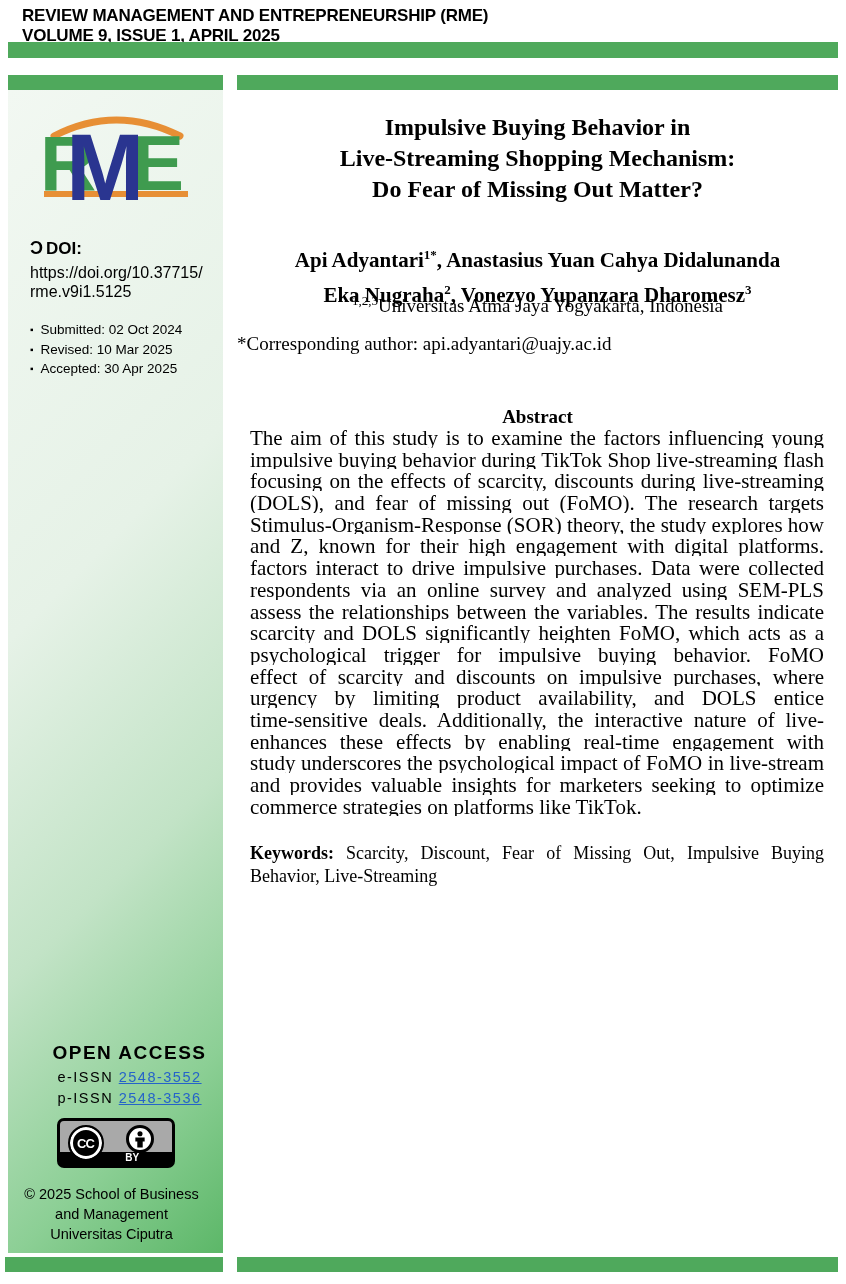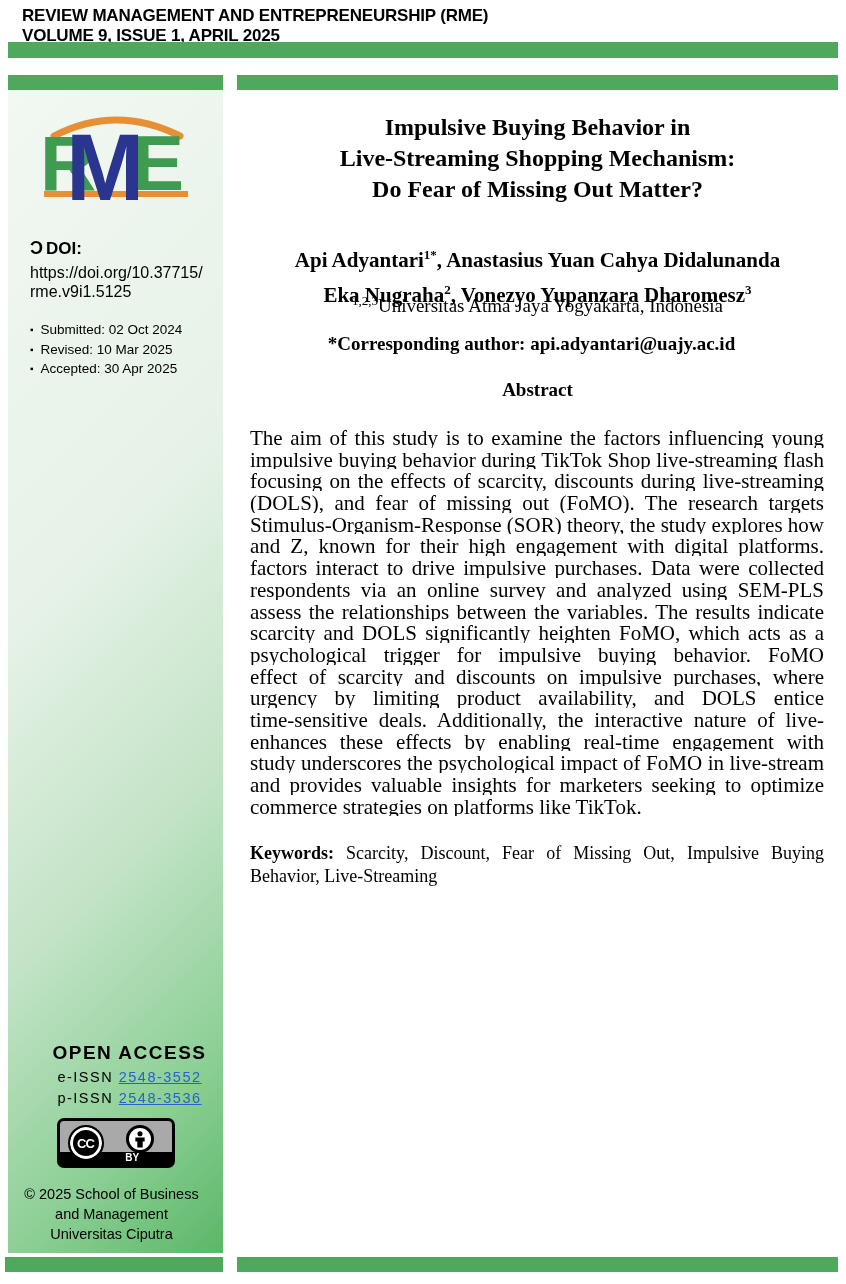--- a/index.html
+++ b/index.html
@@ -48,22 +48,22 @@
   .cc-strip span { position:absolute; left:65%; transform:translateX(-50%); top:0; color:#fff; font-size:10px; font-weight:bold; }
 
   .copyright { position:absolute; top:1094px; left:0; right:8px; text-align:center; font-size:14.5px; line-height:20px; }
 
   
   .main { position:absolute; left:237px; top:90px; width:601px; font-family:"Liberation Serif", serif; }
   .title { position:absolute; top:22px; left:0; right:0; text-align:center; font-weight:bold; font-size:24px; line-height:31px; }
   .authors { position:absolute; top:150px; left:0; right:0; text-align:center; font-weight:bold; font-size:21px; line-height:30px; }
   .authors sup, .affiliation sup { font-size:13px; }
   .affiliation { position:absolute; top:203px; left:0; right:0; text-align:center; font-size:19px; }
-  .corresponding { position:absolute; top:243px; left:0; right:12px; text-align:center; font-size:19px;font-weight:bold; }
-  .abstract-h { position:absolute; top:289px; left:0; right:0; text-align:center; font-weight:bold; font-size:19px; }
+  .corresponding { position:absolute; top:243px; left:0; right:12px; text-align:left; font-size:19px; }
+  .abstract-h { position:absolute; top:316px; left:0; right:0; text-align:center; font-weight:bold; font-size:19px; }
   .abstract { position:absolute; top:336px; left:13px; width:574px; }
   .abs-line { font-size:21px; height:21.7px; text-align:justify; text-align-last:justify; overflow:hidden; }
   .abstract .abs-line:last-child { text-align-last:left; }
   .keywords { position:absolute; top:752px; left:13px; width:574px; font-size:18px; line-height:23px; }
   .kw-line1 { text-align:justify; text-align-last:justify; }
   .kw-label { font-weight:bold; }
 
   
   .logo-wrap svg text { font-family:"Liberation Sans", sans-serif; font-weight:bold; }
 </style>

